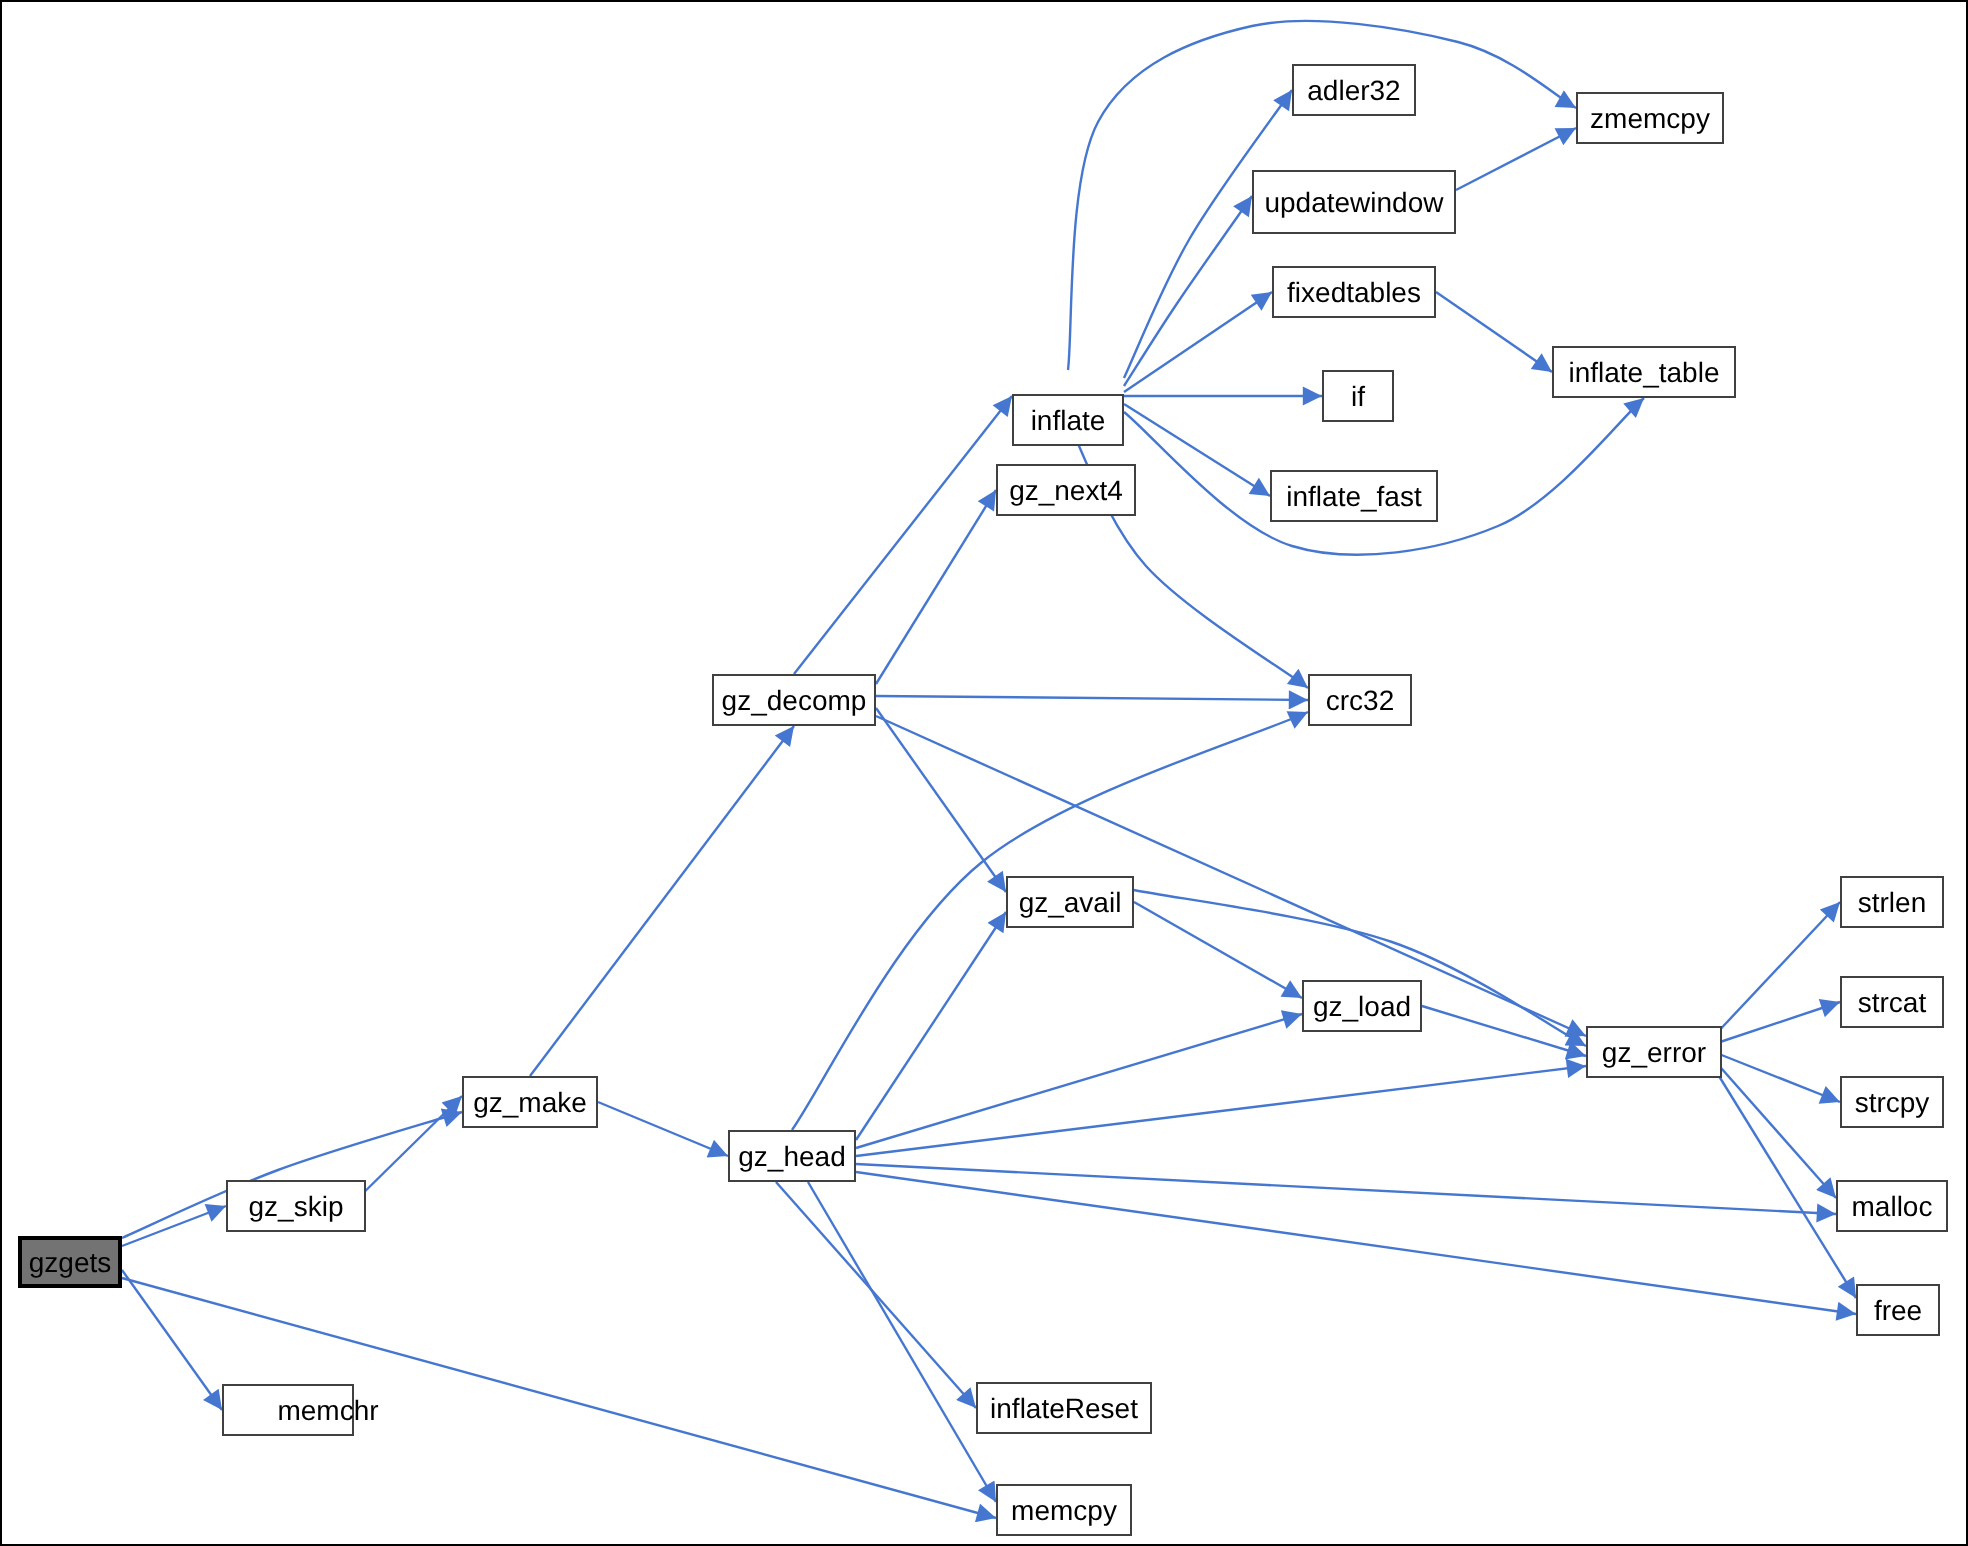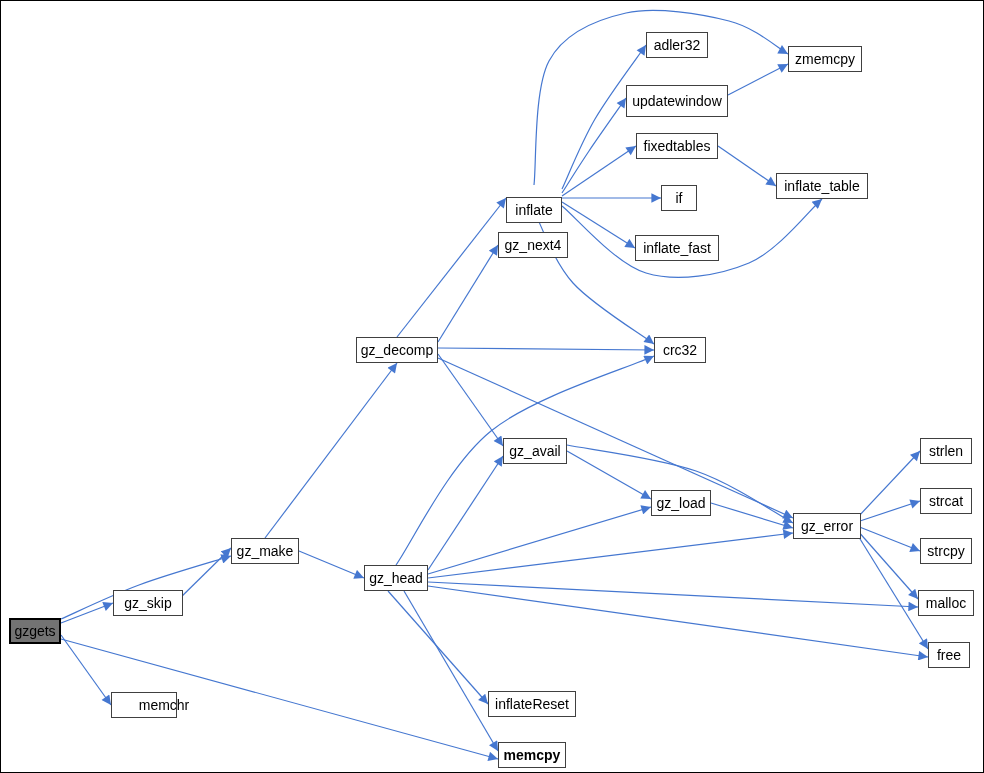--- a/index.html
+++ b/index.html
@@ -89,21 +89,21 @@
       <div class="node main" style="left: 8px; top: 617px; width: 52px; height: 26px;">gzgets</div>
       <div class="node" style="left: 112px; top: 589px; width: 70px; height: 26px;">gz_skip</div>
       <div class="node" style="left: 110px; top: 691px; width: 66px; height: 26px; padding-left: 40px;">memchr</div>
       <div class="node" style="left: 230px; top: 537px; width: 68px; height: 26px;">gz_make</div>
       <div class="node" style="left: 355px; top: 336px; width: 82px; height: 26px;">gz_decomp</div>
       <div class="node" style="left: 363px; top: 564px; width: 64px; height: 26px;">gz_head</div>
       <div class="node" style="left: 497px; top: 231px; width: 70px; height: 26px; text-align: right;">gz_next4</div>
       <div class="node" style="left: 505px; top: 196px; width: 56px; height: 26px;">inflate</div>
       <div class="node" style="left: 502px; top: 437px; width: 64px; height: 26px;">gz_avail</div>
       <div class="node" style="left: 487px; top: 690px; width: 88px; height: 26px;">inflateReset</div>
-      <div class="node" style="left: 497px; top: 741px; width: 68px; height: 26px; font-weight: bold;">memcpy</div>
+      <div class="node" style="left: 497px; top: 741px; width: 68px; height: 26px;">memcpy</div>
       <div class="node" style="left: 645px; top: 31px; width: 62px; height: 26px;">adler32</div>
       <div class="node" style="left: 625px; top: 84px; width: 102px; height: 32px;">updatewindow</div>
       <div class="node" style="left: 635px; top: 132px; width: 82px; height: 26px;">fixedtables</div>
       <div class="node" style="left: 660px; top: 184px; width: 36px; height: 26px;">if</div>
       <div class="node" style="left: 634px; top: 234px; width: 84px; height: 26px;">inflate_fast</div>
       <div class="node" style="left: 653px; top: 336px; width: 52px; height: 26px;">crc32</div>
       <div class="node" style="left: 650px; top: 489px; width: 60px; height: 26px;">gz_load</div>
       <div class="node" style="left: 787px; top: 45px; width: 74px; height: 26px;">zmemcpy</div>
       <div class="node" style="left: 775px; top: 172px; width: 92px; height: 26px;">inflate_table</div>
       <div class="node" style="left: 792px; top: 512px; width: 68px; height: 26px;">gz_error</div>

